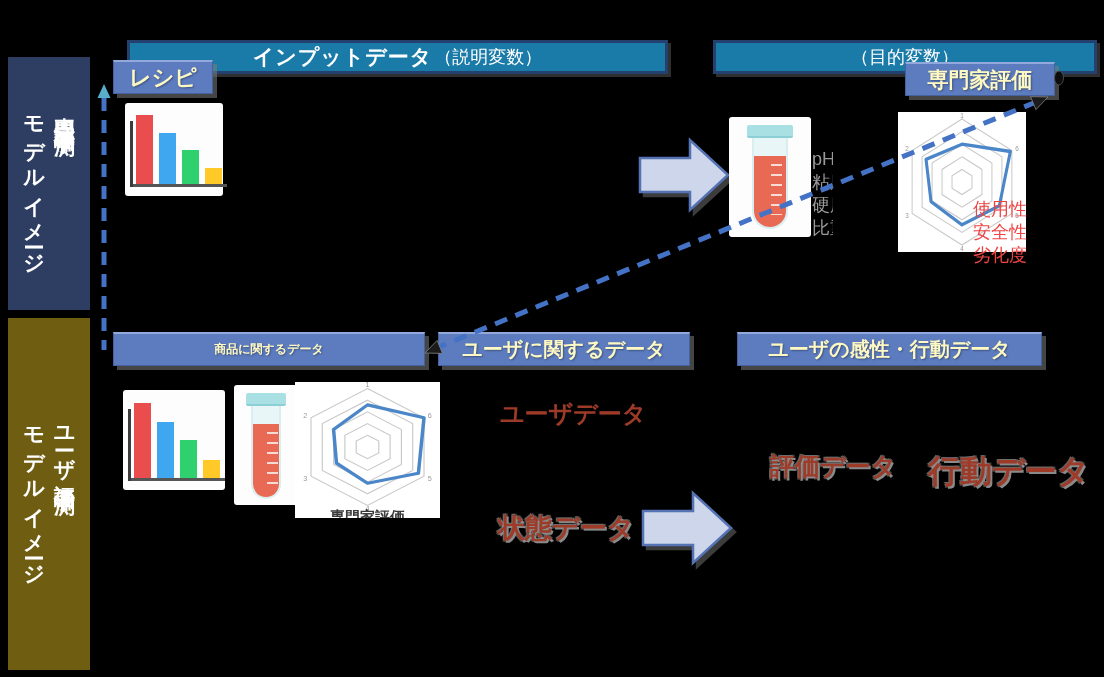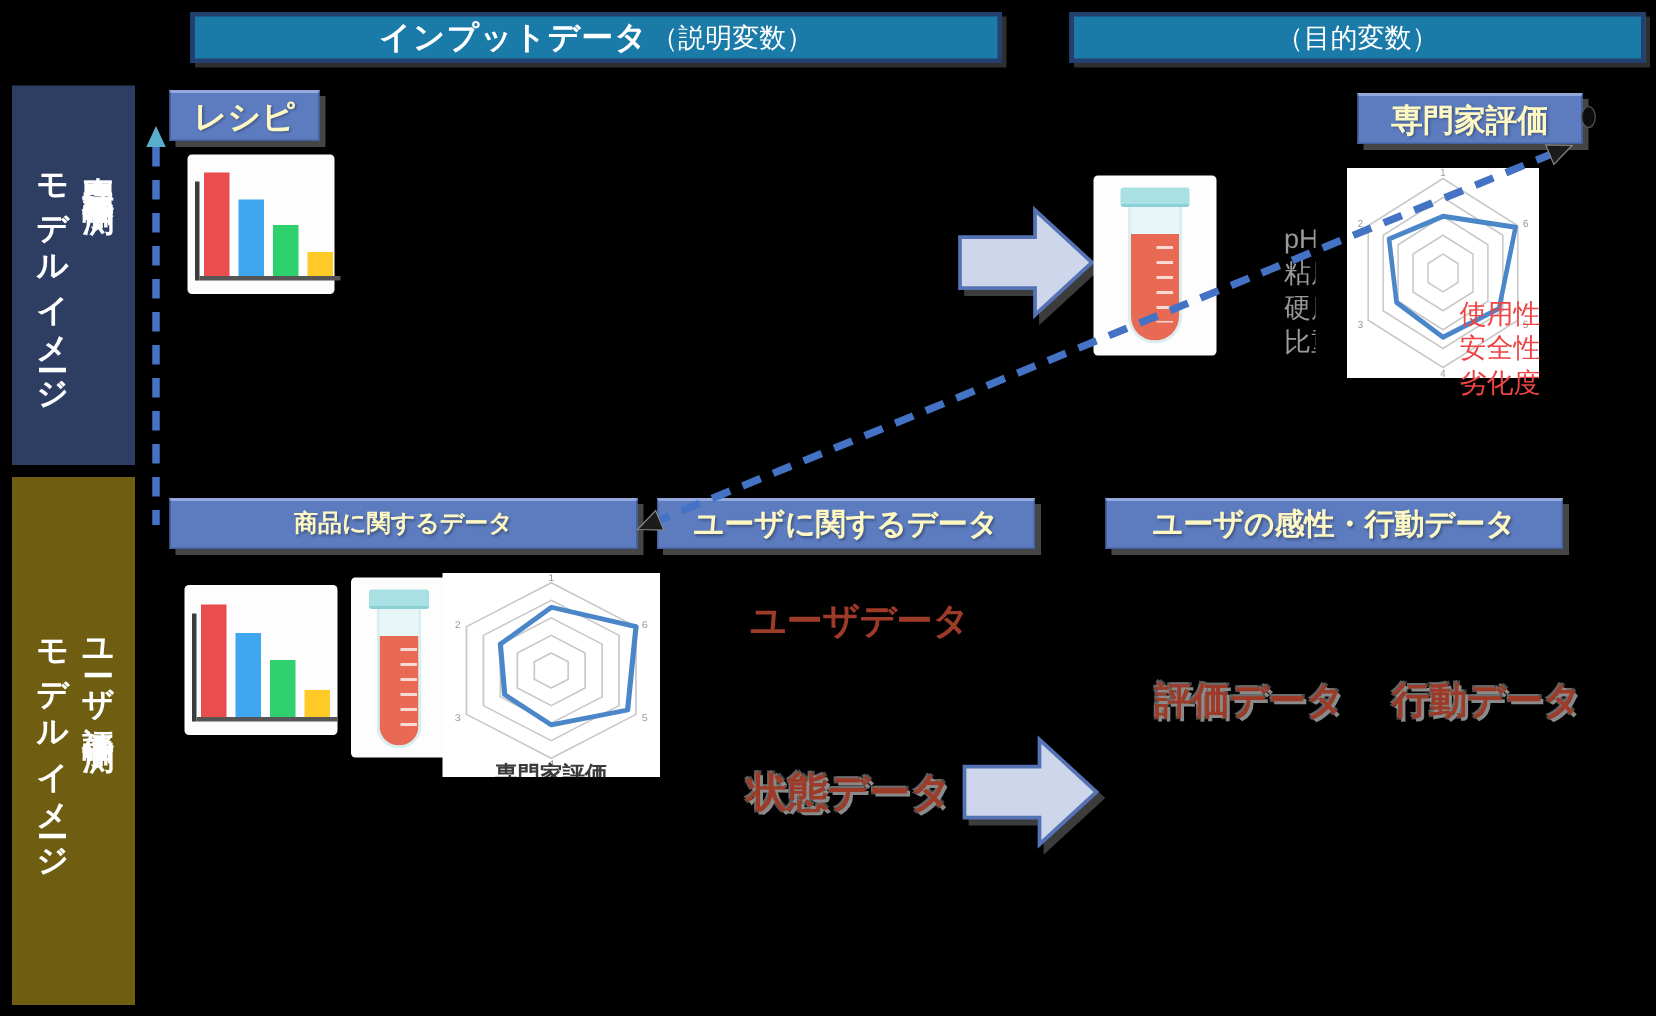--- a/index.html
+++ b/index.html
@@ -2,21 +2,21 @@
 <html><head>
 <meta charset="utf-8">
 <style>
   html,body{margin:0;padding:0;background:#000;}
   #canvas{position:relative;width:1104px;height:677px;background:#000;overflow:hidden;
           font-family:"Liberation Sans",sans-serif;}
 
   
   .header-bar{position:absolute;height:28px;background:#1a7aa8;border:3px solid #23406e;
     box-shadow:3px 3px 0 rgba(105,105,105,.45);color:#fff;display:flex;align-items:center;
-    justify-content:center;gap:2px;}
+    justify-content:center;gap:2px;margin-top:32px;}
   .header-bar .t{font-weight:bold;font-size:21px;letter-spacing:1px;}
   .header-bar .n{font-size:18px;font-weight:normal;}
 
   
   .label-box{position:absolute;background:#5d7cc0;border:1px solid #44629e;border-top:2px solid #93a9db;
     box-shadow:4px 4px 0 rgba(125,125,125,.55);color:#fef9c3;font-weight:bold;display:flex;
     align-items:center;justify-content:center;text-shadow:1px 1px 2px rgba(0,0,0,.35);}
 
   
   .sidebar{position:absolute;left:8px;width:82px;display:flex;align-items:center;justify-content:center;}
@@ -50,21 +50,21 @@
   .radar-card{position:absolute;background:#fff;overflow:hidden;}
   .radar-card svg{display:block;}
   .radar-ring{fill:none;stroke:#c9c9c9;stroke-width:.8;}
   .radar-data{fill:none;stroke:#4a86c8;stroke-width:2.4;stroke-linejoin:round;}
   .radar-tick{fill:#999;font-size:5px;text-anchor:middle;}
   .radar-caption{position:absolute;left:50%;transform:translateX(-50%);top:126px;
     font-size:15px;font-weight:bold;color:#3b3b3b;white-space:nowrap;line-height:18px;}
 
   
   .prop-list{position:absolute;left:812px;top:148px;width:21px;height:96px;overflow:hidden;
-    color:#9a9a9a;font-size:18px;line-height:23px;white-space:nowrap;padding-left:44px;}
+    color:#9a9a9a;font-size:18px;line-height:23px;white-space:nowrap;}
   
   .radar-overlay-text{position:absolute;left:973px;top:180px;width:54px;overflow:hidden;
     color:#ef4444;font-size:18px;line-height:23px;white-space:nowrap;margin-top:18px;}
 
   
   .block-arrow{position:absolute;filter:drop-shadow(4px 4px 0 rgba(120,120,120,.5));}
 
   
   .red-label{position:absolute;color:#9e3b28;font-weight:bold;white-space:nowrap;margin-left:30px;}
   .red-label.shadowed{text-shadow:2px 2px 0 #8a8a8a,-1px -1px 0 rgba(120,120,120,.8),
@@ -150,21 +150,21 @@
       <text class="radar-tick" x="93" y="28">6</text>
     </svg>
   </div>
 
   <div class="radar-overlay-text">
     <div>使用性</div>
     <div>安全性</div>
     <div>劣化度</div>
   </div>
 
-  <div class="label-box" style="left:113px;top:332px;width:310px;height:31px;font-size:16px;text-align:right;">商品に関するデータ</div>
+  <div class="label-box" style="left:113px;top:332px;width:310px;height:31px;font-size:12px;text-align:right;">商品に関するデータ</div>
   <div class="label-box" style="left:438px;top:332px;width:250px;height:31px;font-size:20px;">ユーザに関するデータ</div>
   <div class="label-box" style="left:737px;top:332px;width:303px;height:31px;font-size:20px;">ユーザの感性・行動データ</div>
 
   <div class="icon-card bar-icon" style="left:123px;top:390px;width:102px;height:100px;">
     <div class="y-axis"></div>
     <div class="bars">
       <i class="bar-red"></i>
         <i class="bar-blue"></i>
         <i class="bar-green"></i>
         <i class="bar-yellow"></i>
@@ -196,21 +196,21 @@
       <text class="radar-tick" x="50" y="99.5">4</text>
       <text class="radar-tick" x="93" y="76">5</text>
       <text class="radar-tick" x="93" y="28">6</text>
     </svg>
     <div class="radar-caption">専門家評価</div>
   </div>
 
   <div class="red-label" style="left:470px;top:398px;font-size:24px;">ユーザデータ</div>
   <div class="red-label shadowed" style="left:468px;top:510px;font-size:27px;">状態データ</div>
   <div class="red-label shadowed" style="left:740px;top:450px;font-size:25px;">評価データ</div>
-  <div class="red-label shadowed" style="left:898px;top:450px;font-size:25px;">行動データ</div>
+  <div class="red-label shadowed" style="left:898px;top:450px;font-size:32px;">行動データ</div>
 
   <svg class="block-arrow" style="left:640px;top:488px;" width="95" height="80" viewBox="0 0 95 80">
     <path d="M3 23 H53 V5 L91 40 L53 75 V57 H3 Z" fill="#cdd6ea" stroke="#5572b4" stroke-width="2.5"></path>
   </svg>
 
   <svg class="overlay" width="1104" height="677" viewBox="0 0 1104 677">
     <line class="dash" x1="104" y1="98" x2="104" y2="350"></line>
     <polygon points="104,84 97.5,98 110.5,98" fill="#58aecb"></polygon>
     <line class="dash" x1="434" y1="349" x2="1036" y2="102"></line>
     <polygon points="1048,97 1035.9,109.6 1030.5,96.6" fill="#1b1b1b" stroke="#888" stroke-width="0.8"></polygon>

